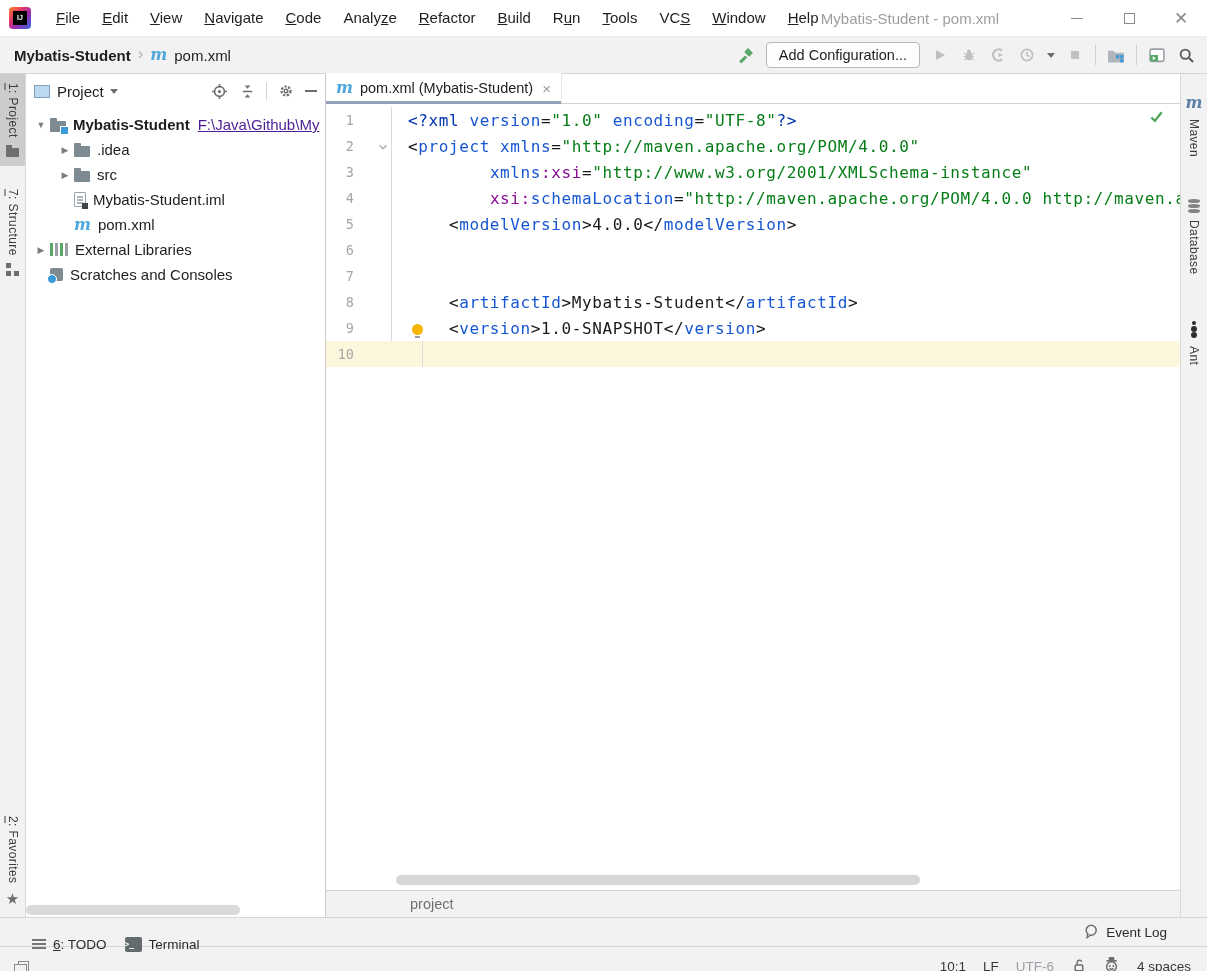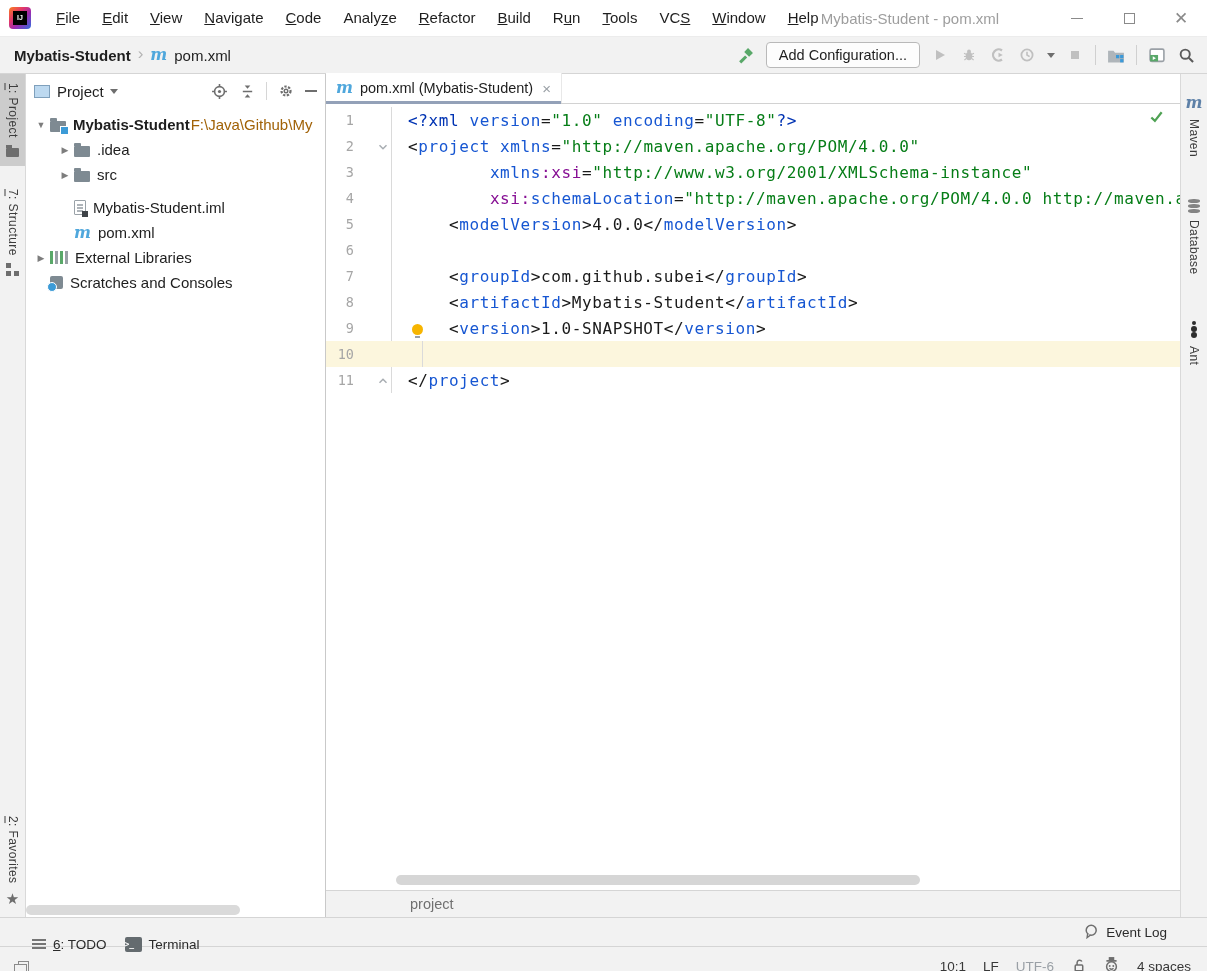--- a/index.html
+++ b/index.html
@@ -51,21 +51,21 @@
   .panel-title { margin-left:7px; font-size:15px; }
   .panel-chev { margin-left:6px; }
   .panel-header-right { margin-left:auto; display:flex; align-items:center; gap:10px; }
   .ph-sep { width:1px; height:18px; background:#d6d6d6; }
   .ic-minus { width:12px; height:2px; background:#6e6e6e; display:inline-block; }
   .tree { flex:1; padding-top:4px; overflow:hidden; }
   .tree-row { display:flex; align-items:center; height:25px; white-space:nowrap; }
   .chev { width:18px; text-align:center; font-size:9px; color:#7d7d7d; flex:0 0 18px; }
   .tree-label { margin-left:7px; }
   .tree-row.bold .tree-label { font-weight:bold; }
-  .tree-path { margin-left:1px; color:#a16207; }
+  .tree-path { margin-left:8px; color:#4c1d95;text-decoration:underline; }
   .panel-hscroll { position:absolute; bottom:2px; left:0; height:10px; width:214px; background:#dadada; border-radius:5px; }
 
   
   .ic { display:inline-flex; position:relative; vertical-align:middle; flex:0 0 auto; }
   .ic-folder,.ic-module-folder { width:16px; height:11px; background:#7e8a92; border-radius:1px; margin-top:3px; }
   .ic-folder::before,.ic-module-folder::before { content:""; position:absolute; top:-3px; left:0; width:7px; height:3px; background:#7e8a92; border-radius:1px 1px 0 0; }
   .ic-module-folder::after { content:""; position:absolute; right:-3px; bottom:-3px; width:7px; height:7px; background:#3c9bd7; border:1px solid #fff; }
   .ic-iml-file { width:12px; height:15px; background:#fff; border:1px solid #9aa2a8; border-radius:1px; }
   .ic-iml-file::before { content:""; position:absolute; left:2px; top:3px; width:6px; height:1.5px; background:#aeb4b9; box-shadow:0 3px 0 #aeb4b9,0 6px 0 #aeb4b9; }
   .ic-iml-file::after { content:""; position:absolute; right:-3px; bottom:-3px; width:6px; height:6px; background:#3e4347; }
@@ -288,21 +288,21 @@
           <div class="tree-row" style="padding-left: 30px;">
             <span class="chev">▶</span>
             <span class="ic ic-folder"></span>
             <span class="tree-label">.idea</span>
           </div>
           <div class="tree-row" style="padding-left: 30px;">
             <span class="chev">▶</span>
             <span class="ic ic-folder"></span>
             <span class="tree-label">src</span>
           </div>
-          <div class="tree-row" style="padding-left: 30px; margin-top: 8px;">
+          <div class="tree-row" style="padding-left: 30px;">
             <span class="chev"></span>
             <span class="ic ic-iml-file"></span>
             <span class="tree-label">Mybatis-Student.iml</span>
           </div>
           <div class="tree-row" style="padding-left: 30px;">
             <span class="chev"></span>
             <span class="ic ic-maven-file"></span>
             <span class="tree-label">pom.xml</span>
           </div>
           <div class="tree-row" style="padding-left: 6px;">
@@ -335,27 +335,24 @@
         </span>
         <div id="code-rows">
             <div class="crow"><span class="lnum">1</span><span class="fold"></span><span class="ccode"><span class="c-p">&lt;?xml </span><span class="c-a">version</span><span class="c-k">=</span><span class="c-s">"1.0"</span><span class="c-x"> </span><span class="c-a">encoding</span><span class="c-k">=</span><span class="c-s">"UTF-8"</span><span class="c-p">?&gt;</span></span></div>
             <div class="crow"><span class="lnum">2</span><span class="fold"><svg width="14" height="14" viewBox="0 0 16 16">
                   <path d="M4 6 L8 10 L12 6" stroke="#a8adb2" stroke-width="1.7" fill="none"></path>
                 </svg></span><span class="ccode"><span class="c-k">&lt;</span><span class="c-t">project</span><span class="c-x"> </span><span class="c-a">xmlns</span><span class="c-k">=</span><span class="c-s">"http://maven.apache.org/POM/4.0.0"</span></span></div>
             <div class="crow"><span class="lnum">3</span><span class="fold"></span><span class="ccode"><span class="c-x">        </span><span class="c-a">xmlns</span><span class="c-n">:xsi</span><span class="c-k">=</span><span class="c-s">"http://www.w3.org/2001/XMLSchema-instance"</span></span></div>
             <div class="crow"><span class="lnum">4</span><span class="fold"></span><span class="ccode"><span class="c-x">        </span><span class="c-n">xsi:</span><span class="c-a">schemaLocation</span><span class="c-k">=</span><span class="c-s">"http://maven.apache.org/POM/4.0.0 http://maven.ap</span></span></div>
             <div class="crow"><span class="lnum">5</span><span class="fold"></span><span class="ccode"><span class="c-x">    </span><span class="c-k">&lt;</span><span class="c-t">modelVersion</span><span class="c-k">&gt;</span><span class="c-x">4.0.0</span><span class="c-k">&lt;/</span><span class="c-t">modelVersion</span><span class="c-k">&gt;</span></span></div>
             <div class="crow"><span class="lnum">6</span><span class="fold"></span><span class="ccode"></span></div>
-            <div class="crow"><span class="lnum">7</span><span class="fold"></span><span class="ccode"><span class="c-x">    </span><span class="c-k">&lt;</span><span class="c-t">groupId</span><span class="c-k">&gt;</span><span class="c-x">com.github.subei</span><span class="c-k">&lt;/</span><span class="c-t">groupId</span><span class="c-k">&gt;</span></span></div>
+            <div class="crow"><span class="lnum">7</span><span class="fold"></span></div>
             <div class="crow"><span class="lnum">8</span><span class="fold"></span><span class="ccode"><span class="c-x">    </span><span class="c-k">&lt;</span><span class="c-t">artifactId</span><span class="c-k">&gt;</span><span class="c-x">Mybatis-Student</span><span class="c-k">&lt;/</span><span class="c-t">artifactId</span><span class="c-k">&gt;</span></span></div>
             <div class="crow"><span class="lnum">9</span><span class="fold"></span><span class="ccode"><span class="bulb"></span><span class="c-x">    </span><span class="c-k">&lt;</span><span class="c-t">version</span><span class="c-k">&gt;</span><span class="c-x">1.0-SNAPSHOT</span><span class="c-k">&lt;/</span><span class="c-t">version</span><span class="c-k">&gt;</span></span></div>
             <div class="crow cur"><span class="lnum">10</span><span class="fold"></span><span class="ccode"></span></div>
-            <div class="crow"><span class="lnum">11</span><span class="fold"><svg width="14" height="14" viewBox="0 0 16 16">
-                  <path d="M4 10 L8 6 L12 10" stroke="#a8adb2" stroke-width="1.7" fill="none"></path>
-                </svg></span><span class="ccode"><span class="c-k">&lt;/</span><span class="c-t">project</span><span class="c-k">&gt;</span></span></div>
           </div>
         <div class="editor-hscroll"></div>
       </div>
       <div class="crumbs">
         <span>project</span>
       </div>
     </div>
 
     <div class="stripe-right">
       <div id="stripe-right-top" style="padding-top:10px;">

